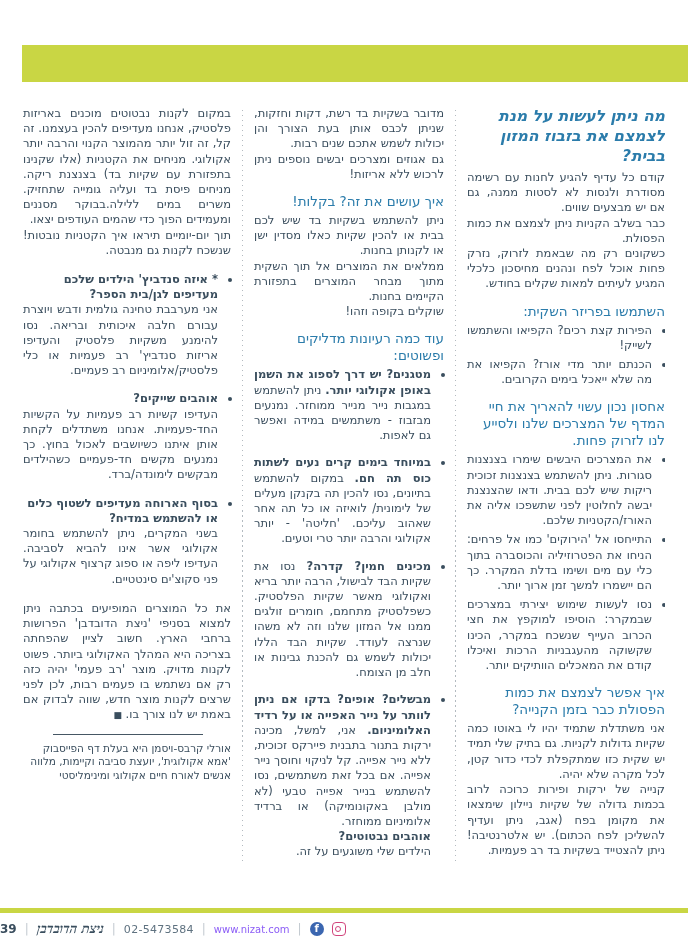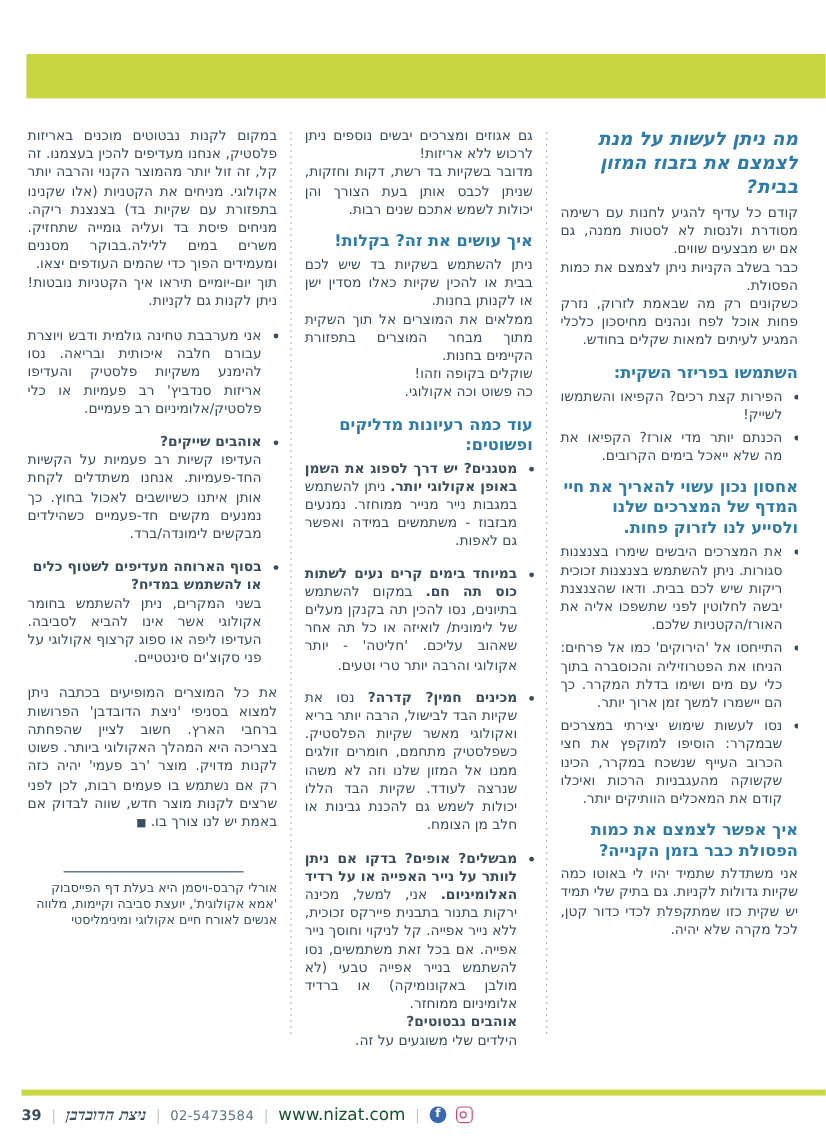--- a/index.html
+++ b/index.html
@@ -17,46 +17,46 @@
   .col{text-align:justify;}
   .col-right{width:198px;}
   .col-middle{width:190px;}
   .col-left{flex:1;}
   .gutter{width:23px;position:relative;flex:0 0 23px;}
   .gutter .dotline{
     position:absolute;top:4px;bottom:40px;right:11px;width:1px;
     background-image:repeating-linear-gradient(to bottom,#b3bac0 0 1.5px,transparent 1.5px 5px);
   }
   .h1{color:#2b7cab;font-weight:bold;font-size:15.5px;line-height:20px;text-align:right;margin:0 0 4px;font-style:italic;}
-  .h2{color:#2b7cab;font-weight:bold;font-size:13.5px;line-height:17px;text-align:right;margin:11px 0 3px;}
+  .h2{color:#2b7cab;font-weight:normal;font-size:13.5px;line-height:17px;text-align:right;margin:11px 0 3px;}
   .para{margin:0;}
   ul{margin:2px 0 0;padding:0 13px 0 0;list-style:disc outside;}
   ul.tips li{margin:0 0 4px;}
   ul.ideas li{margin:0 0 12px;}
   ul.qa li{margin:0 0 13px;}
   li{text-align:justify;}
   .b{font-weight:bold;}
   .qa .q{font-weight:bold;text-align:right;}
   .closing{margin:14px 0 0;}
   .endmark{font-size:9px;}
-  .footnote{margin:32px 0 0;font-size:10.5px;line-height:13.5px;text-align:right;}
+  .footnote{margin:10px 0 0;font-size:10.5px;line-height:13.5px;text-align:right;}
   .footnote::before{content:"";display:block;width:150px;border-top:1px solid #465764;margin:0 28px 7px auto;}
   .qa-start{margin-top:14px;}
-  .footer{position:absolute;left:18px;right:0;top:908px;}
+  .footer{position:absolute;left:0;right:0;top:908px;}
   .footer-line{height:5px;background:#c9d644;}
   .footer-row{direction:ltr;display:flex;align-items:center;gap:8px;margin:8px 0 0;color:#5f7280;}
   .page-num{font-weight:bold;font-size:12px;color:#3a4e5e;}
   .fsep{color:#c3cad0;font-size:12px;}
   .logo-script{
     direction:rtl;font-family:"DejaVu Serif","Liberation Serif",serif;
     font-style:italic;font-weight:bold;font-size:13px;color:#3a4e5e;
     transform:skewX(-6deg);display:inline-block;
   }
   .phone{font-size:11px;letter-spacing:.3px;}
-  .website{font-size:14px;color:#14532d;}
+  .website{font-size:10px;color:#8b5cf6;}
   .icon-fb{
     width:14px;height:14px;border-radius:50%;background:#3b66b0;color:#fff;
     font-size:10px;font-weight:bold;display:inline-flex;align-items:center;justify-content:center;
     line-height:1;
   }
   .icon-ig{
     width:12px;height:12px;border:1.6px solid #d1447c;border-radius:4px;position:relative;display:inline-block;
   }
   .icon-ig::after{
     content:"";position:absolute;top:2.5px;left:2.5px;width:4px;height:4px;
@@ -84,35 +84,35 @@
 
     <div class="h2">אחסון נכון עשוי להאריך את חיי המדף של המצרכים שלנו ולסייע לנו לזרוק פחות.</div>
     <ul class="tips">
       <li>את המצרכים היבשים שימרו בצנצנות סגורות. ניתן להשתמש בצנצנות זכוכית ריקות שיש לכם בבית. ודאו שהצנצנת יבשה לחלוטין לפני שתשפכו אליה את האורז/הקטניות שלכם.</li>
       <li>התייחסו אל 'הירוקים' כמו אל פרחים: הניחו את הפטרוזיליה והכוסברה בתוך כלי עם מים ושימו בדלת המקרר. כך הם יישמרו למשך זמן ארוך יותר.</li>
       <li>נסו לעשות שימוש יצירתי במצרכים שבמקרר: הוסיפו למוקפץ את חצי הכרוב העייף שנשכח במקרר, הכינו שקשוקה מהעגבניות הרכות ואיכלו קודם את המאכלים הוותיקים יותר.</li>
     </ul>
 
     <div class="h2">איך אפשר לצמצם את כמות הפסולת כבר בזמן הקנייה?</div>
     <p class="para">אני משתדלת שתמיד יהיו לי באוטו כמה שקיות גדולות לקניות. גם בתיק שלי תמיד יש שקית כזו שמתקפלת לכדי כדור קטן, לכל מקרה שלא יהיה.</p>
+    <p class="para">קנייה של ירקות ופירות כרוכה לרוב בכמות גדולה של שקיות ניילון שימצאו את מקומן בפח (אגב, ניתן ועדיף להשליכן לפח הכתום). יש אלטרנטיבה! ניתן להצטייד בשקיות בד רב פעמיות.</p>
   </div>
 
   <div class="gutter">
     <div class="dotline"></div>
   </div>
 
   <div class="col col-middle">
+    <p class="para">מדובר בשקיות בד רשת, דקות וחזקות, שניתן לכבס אותן בעת הצורך והן יכולות לשמש אתכם שנים רבות.</p>
     <p class="para">גם אגוזים ומצרכים יבשים נוספים ניתן לרכוש ללא אריזות!</p>
-    <p class="para">מדובר בשקיות בד רשת, דקות וחזקות, שניתן לכבס אותן בעת הצורך והן יכולות לשמש אתכם שנים רבות.</p>
 
     <div class="h2">איך עושים את זה? בקלות!</div>
     <p class="para">ניתן להשתמש בשקיות בד שיש לכם בבית או להכין שקיות כאלו מסדין ישן או לקנותן בחנות.</p>
     <p class="para">ממלאים את המוצרים אל תוך השקית מתוך מבחר המוצרים בתפזורת הקיימים בחנות.</p>
     <p class="para">שוקלים בקופה וזהו!</p>
-    <p class="para">כה פשוט וכה אקולוגי.</p>
 
     <div class="h2">עוד כמה רעיונות מדליקים ופשוטים:</div>
     <ul class="ideas">
       <li>
         <span class="b">מטגנים? יש דרך לספוג את השמן באופן אקולוגי יותר.</span>
         <span>ניתן להשתמש במגבות נייר מנייר ממוחזר. נמנעים מבזבוז - משתמשים במידה ואפשר גם לאפות.</span>
       </li>
       <li>
         <span class="b">במיוחד בימים קרים נעים לשתות כוס תה חם.</span>
         <span>במקום להשתמש בתיונים, נסו להכין תה בקנקן מעלים של לימונית/ לואיזה או כל תה אחר שאהוב עליכם. 'חליטה' - יותר אקולוגי והרבה יותר טרי וטעים.</span>
@@ -129,24 +129,25 @@
       </li>
     </ul>
   </div>
 
   <div class="gutter">
     <div class="dotline"></div>
   </div>
 
   <div class="col col-left">
     <p class="para">במקום לקנות נבטוטים מוכנים באריזות פלסטיק, אנחנו מעדיפים להכין בעצמנו. זה קל, זה זול יותר מהמוצר הקנוי והרבה יותר אקולוגי. מניחים את הקטניות (אלו שקנינו בתפזורת עם שקיות בד) בצנצנת ריקה. מניחים פיסת בד ועליה גומייה שתחזיק. משרים במים ללילה.בבוקר מסננים ומעמידים הפוך כדי שהמים העודפים יצאו.</p>
-    <p class="para">תוך יום-יומיים תיראו איך הקטניות נובטות! ניתן לקנות גם לקניות.</p>
+    <p class="para">תוך יום-יומיים תיראו איך הקטניות נובטות! שנשכח לקנות גם מנבטה.</p>
 
     <ul class="qa qa-start">
       <li>
+        <div class="q">* איזה סנדביץ' הילדים שלכם מעדיפים לגן/בית הספר?</div>
         <div>אני מערבבת טחינה גולמית ודבש ויוצרת עבורם חלבה איכותית ובריאה. נסו להימנע משקיות פלסטיק והעדיפו אריזות סנדביץ' רב פעמיות או כלי פלסטיק/אלומיניום רב פעמיים.</div>
       </li>
       <li>
         <div class="q">אוהבים שייקים?</div>
         <div>העדיפו קשיות רב פעמיות על הקשיות החד-פעמיות. אנחנו משתדלים לקחת אותן איתנו כשיושבים לאכול בחוץ. כך נמנעים מקשים חד-פעמיים כשהילדים מבקשים לימונדה/ברד.</div>
       </li>
       <li>
         <div class="q">בסוף הארוחה מעדיפים לשטוף כלים או להשתמש במדיח?</div>
         <div>בשני המקרים, ניתן להשתמש בחומר אקולוגי אשר אינו להביא לסביבה. העדיפו ליפה או ספוג קרצוף אקולוגי על פני סקוצ'ים סינטטיים.</div>
       </li>

